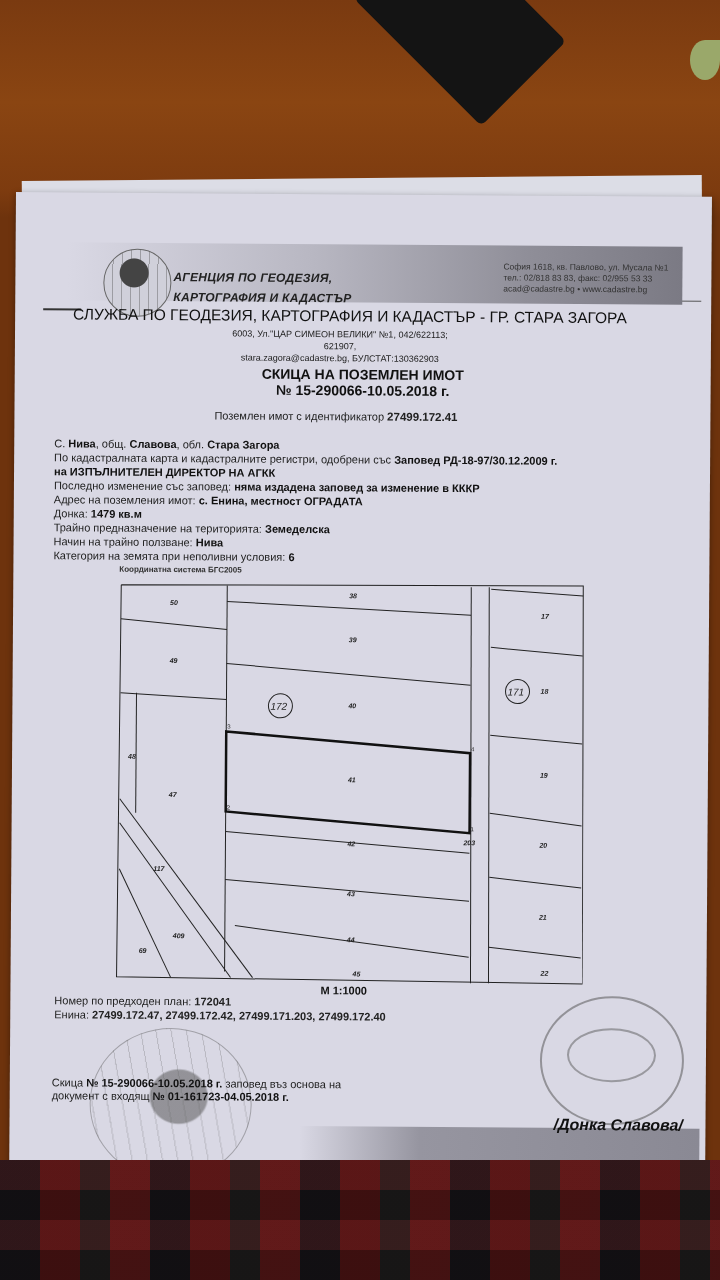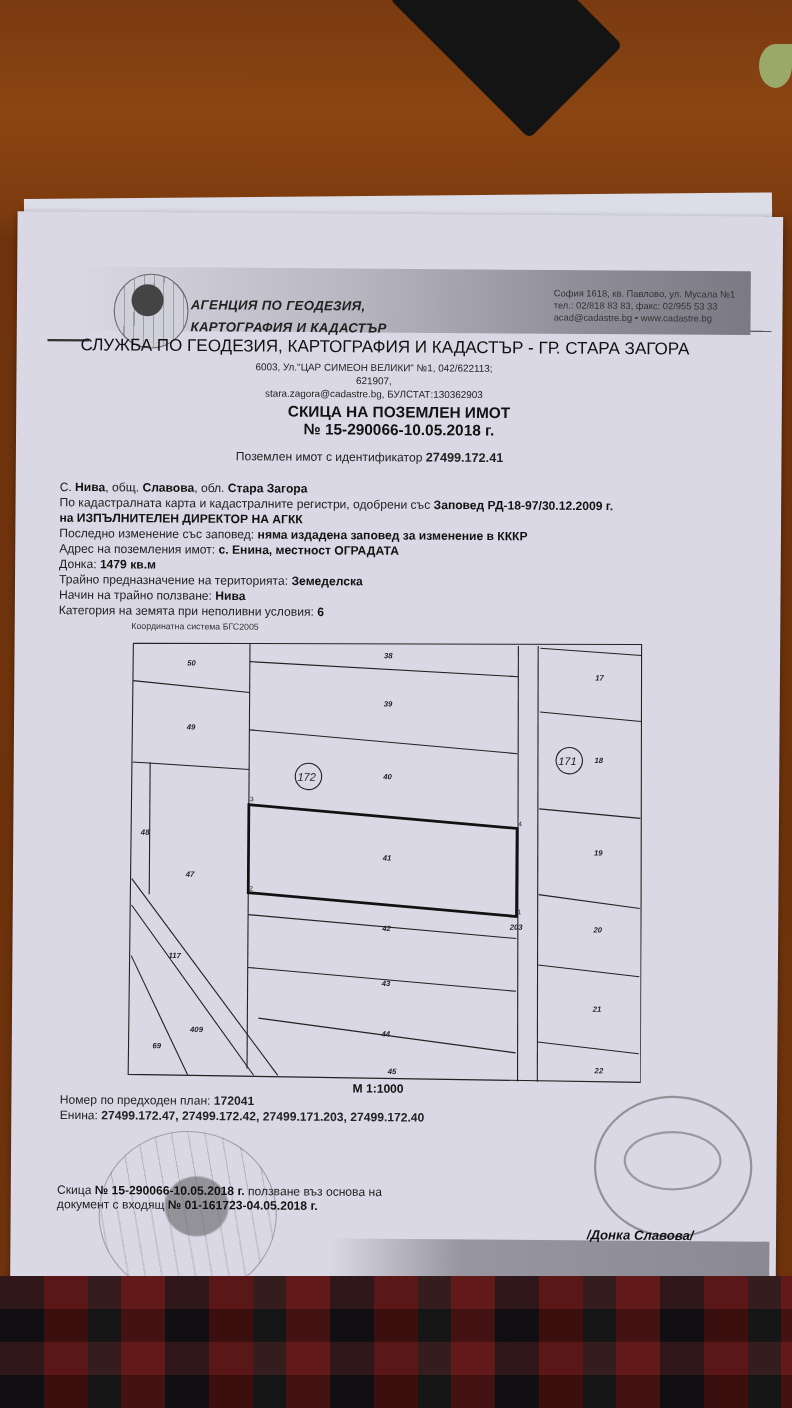--- a/index.html
+++ b/index.html
@@ -48,39 +48,39 @@
   .doc-title { position:absolute; left:0; width:696px; text-align:center; font-weight:bold; color:#111; font-size:14px; }
   .doc-title.t1 { top:172px; } .doc-title.t2 { top:188px; }
   .identifier { position:absolute; left:200px; top:216px; font-size:11px; color:#222; }
   .identifier b { font-size:11.5px; }
 
   .info { position:absolute; left:40px; top:244px; font-size:11px; color:#222; line-height:14px; }
   .info .row { white-space:nowrap; }
   .info b { color:#111; }
 
   
-  .coord-label { position:absolute; left:106px; top:372px; font-size:8px; color:#333; }
+  .coord-label { position:absolute; left:106px; top:372px; font-size:8px; color:#333;font-weight:bold; }
   .map { position:absolute; left:102px; top:380px; width:470px; height:410px; }
   .map svg { width:100%; height:100%; }
   .scale { position:absolute; left:310px; top:790px; font-size:11px; font-weight:bold; color:#111;text-align:right; }
 
   .prev-plan { position:absolute; left:44px; top:802px; font-size:11px; color:#222; }
   .neighbours { position:absolute; left:44px; top:816px; font-size:11px; color:#222; white-space:nowrap; }
   .stamp-left { position:absolute; left:80px; top:835px; width:160px; height:150px; border-radius:50%;
     border:1px solid rgba(80,80,80,0.4);
     background: radial-gradient(ellipse at 55% 45%, rgba(90,90,90,0.55) 0 28px, transparent 30px),
       repeating-linear-gradient(80deg, transparent 0 14px, rgba(90,90,90,0.25) 14px 15px); }
   .issued { position:absolute; left:42px; top:884px; font-size:11px; color:#222; line-height:13px; }
   .issued b { color:#111; }
   .stamp-right { position:absolute; left:530px; top:800px; width:140px; height:125px; border-radius:50%;
     border:2px solid rgba(90,90,90,0.55); }
   .stamp-right::before { content:""; position:absolute; left:25px; top:30px; width:85px; height:50px; border-radius:50%; border:2px solid rgba(90,90,90,0.5); }
   .sig-band { position:absolute; left:290px; top:932px; width:400px; height:36px;
     background: linear-gradient(90deg, rgba(140,140,150,0) 0%, #9695a0 30%, #8a8994 100%); }
-  .signer { position:absolute; left:524px; top:920px; font-size:12px; font-weight:bold; font-style:italic; color:#111; }
+  .signer { position:absolute; left:544px; top:920px; font-size:16px; font-weight:bold; font-style:italic; color:#111; }
 </style>
 </head>
 <body>
 
 <div class="felt-pad"></div>
 <div class="leaf"></div>
 <div class="paper-under"></div>
 
 <div class="paper">
   <div class="paper-line"></div>
@@ -231,21 +231,21 @@
   <div class="neighbours">
     <span>Енина:</span>
     <b>27499.172.47, 27499.172.42, 27499.171.203, 27499.172.40</b>
   </div>
 
   <div class="stamp-left"></div>
   <div class="issued">
     <div>
       <span>Скица</span>
       <b>№ 15-290066-10.05.2018 г.</b>
-      <span>ползване въз основа на</span>
+      <span>заповед въз основа на</span>
     </div>
     <div>
       <span>документ с входящ</span>
       <b>№ 01-161723-04.05.2018 г.</b>
     </div>
   </div>
 
   <div class="sig-band"></div>
   <div class="stamp-right"></div>
   <div class="signer">/Донка Славова/</div>

